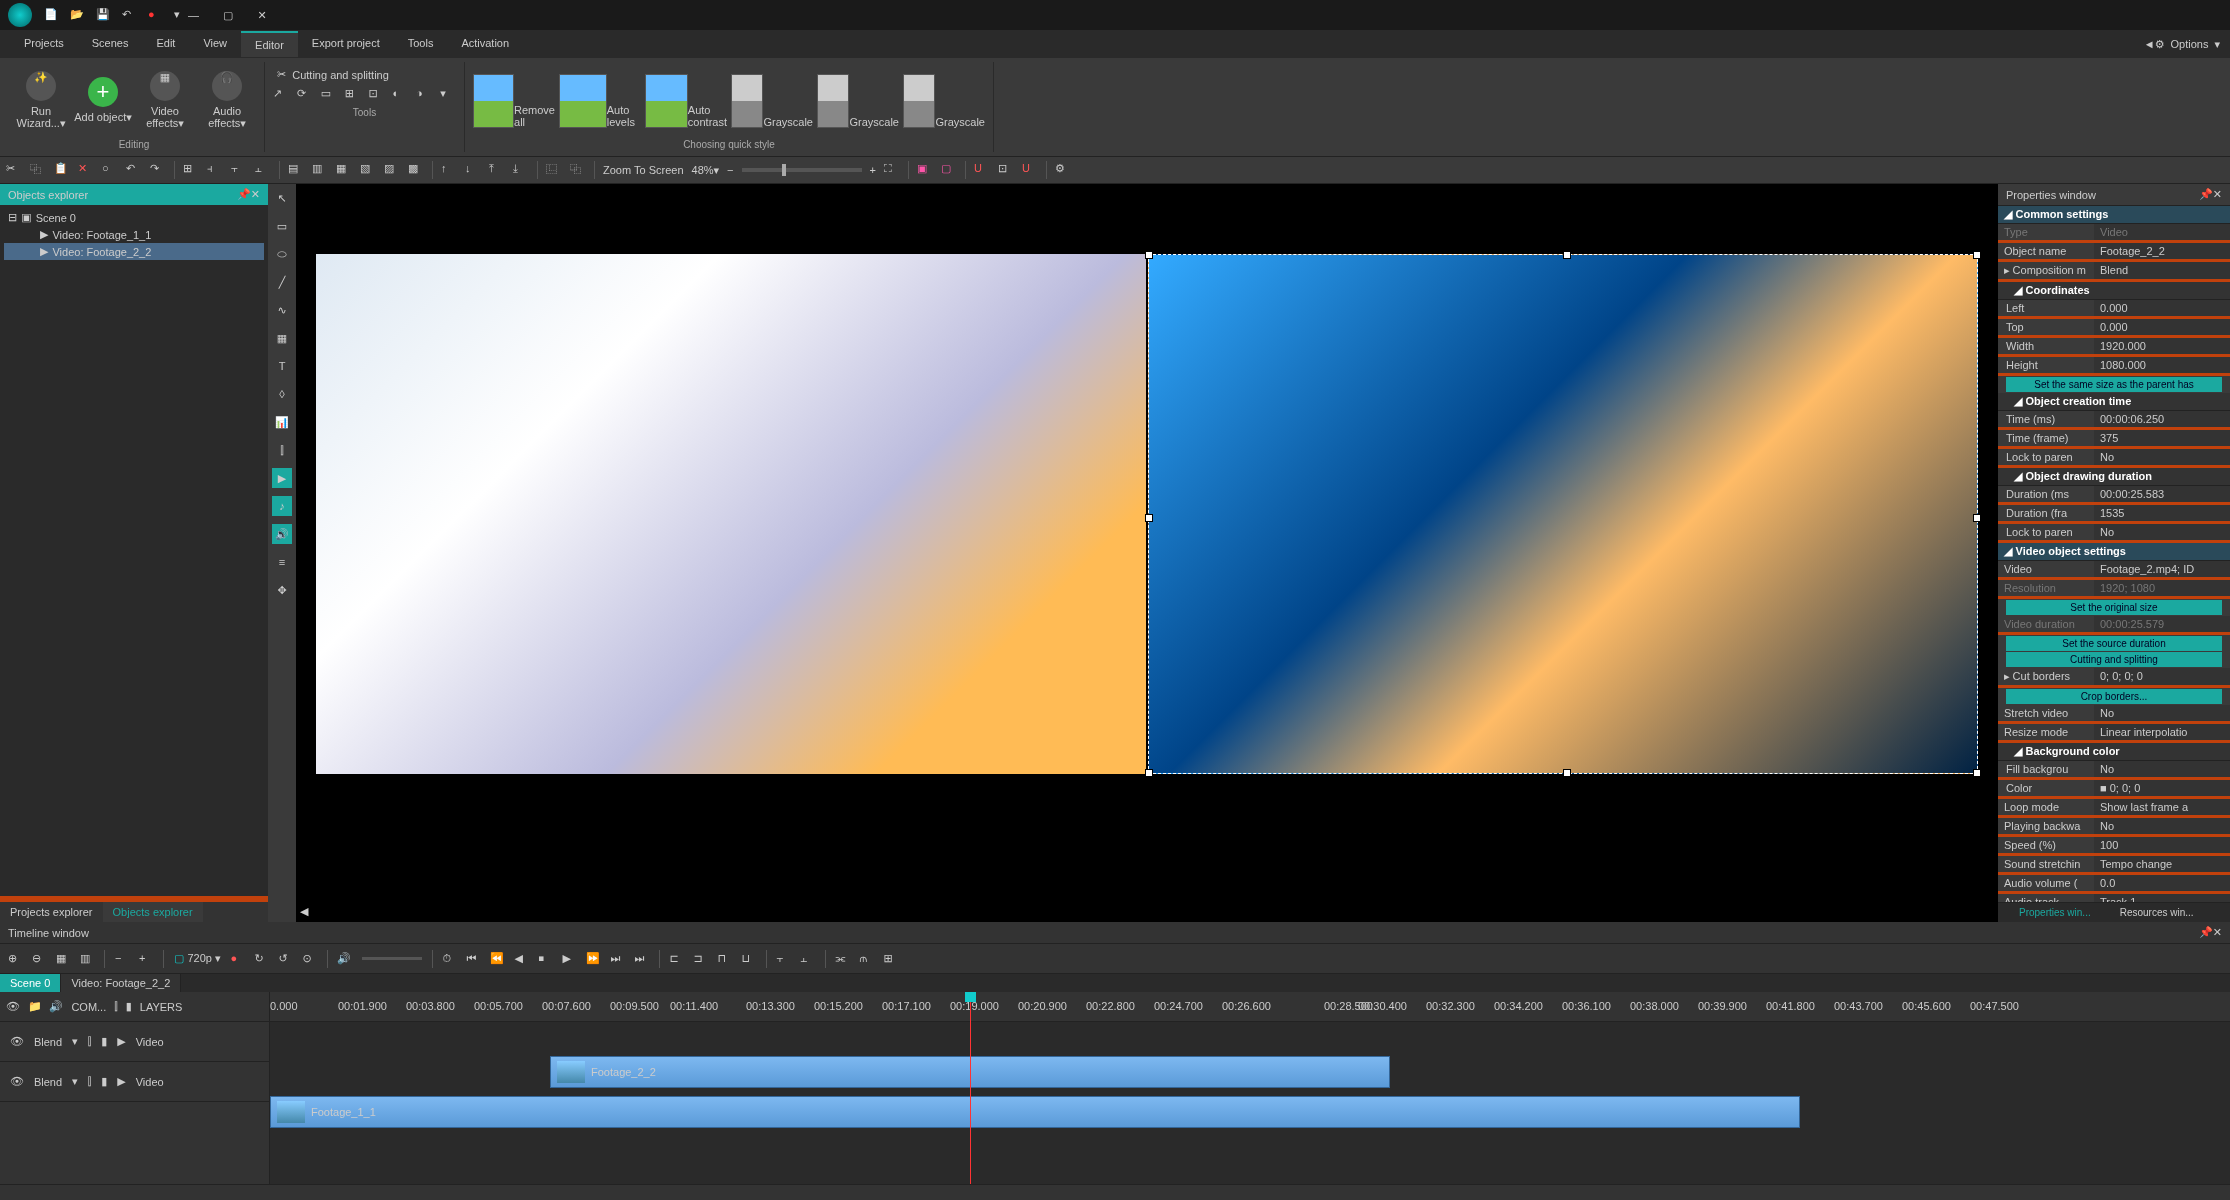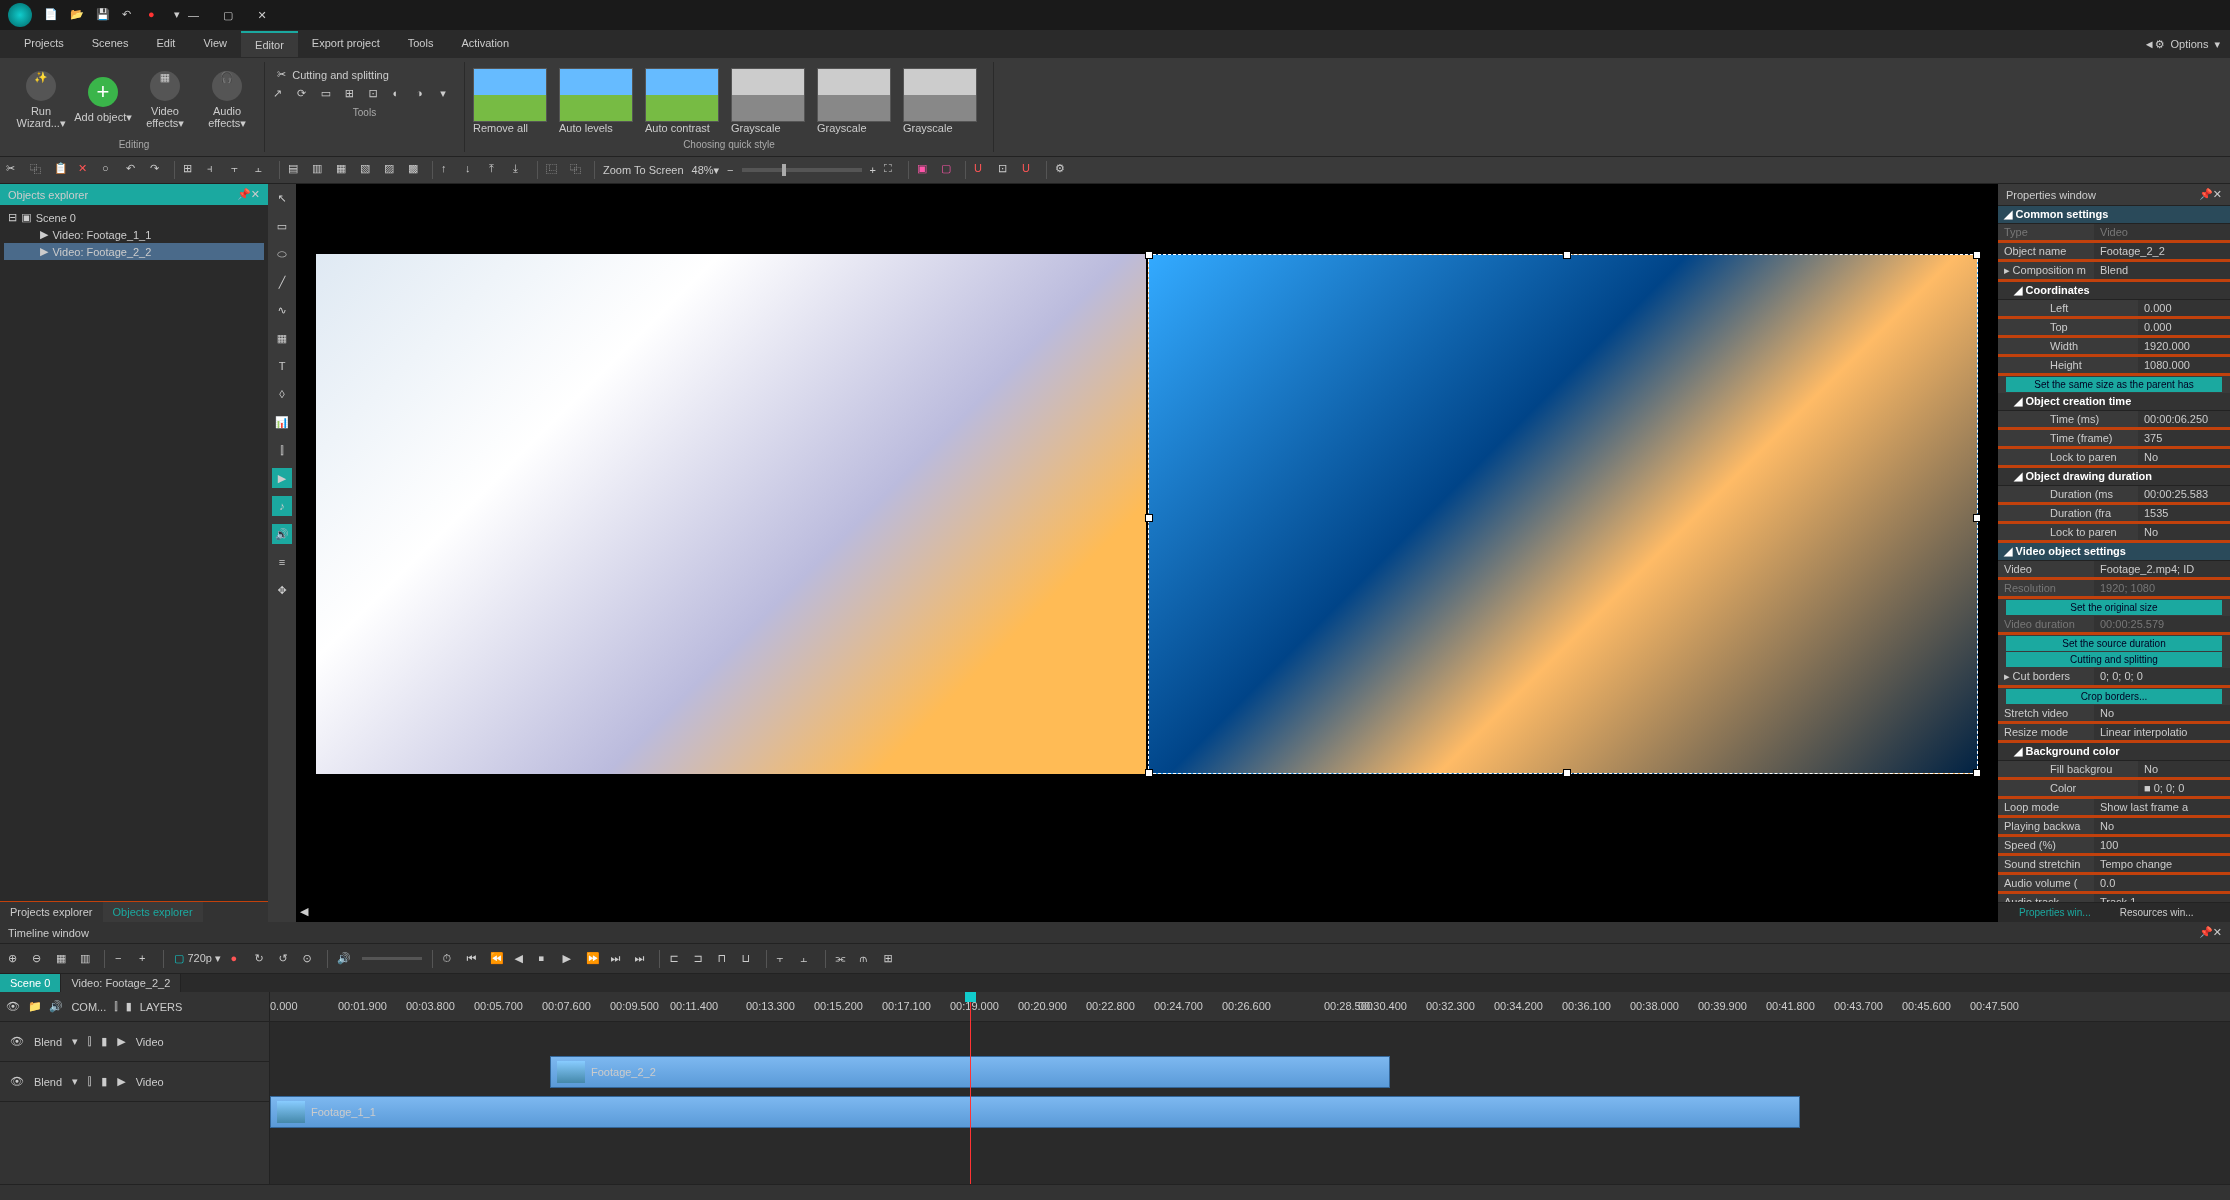--- a/index.html
+++ b/index.html
@@ -15,53 +15,53 @@
 .menubar .menuitem.active { background: #3a3a3a; border-top: 2px solid #1ba9a0; }
 .menubar .spacer { flex: 1; }
 .menubar .options { display: flex; align-items: center; gap: 6px; }
 .ribbon { height: 98px; background: #3a3a3a; display: flex; align-items: stretch; padding: 4px; }
 .ribbon-group { border-right: 1px solid #2a2a2a; padding: 2px 8px; display: flex; flex-direction: column; }
 .ribbon-group .row { display: flex; gap: 4px; align-items: center; flex: 1; }
 .ribbon-group .label { text-align: center; font-size: 10px; color: #aaa; padding-top: 2px; }
 .bigbutton { display: flex; flex-direction: column; align-items: center; justify-content: center; width: 58px; height: 72px; cursor: pointer; text-align: center; font-size: 10px; gap: 4px; }
 .bigbutton .ic { width: 30px; height: 30px; border-radius: 50%; background: #555; }
 .bigbutton .ic.green { background: #3ab54a; display:flex;align-items:center;justify-content:center;color:#fff;font-size:22px; }
-.thumbbtn { display: flex; flex-direction: column; align-items: flex-start; width: 82px; cursor: pointer; font-size: 10px; }
+.thumbbtn { display: flex; flex-direction: row; align-items: flex-end; width: 82px; cursor: pointer; font-size: 10px; }
 .thumbbtn .thumb { width: 74px; height: 54px; background: linear-gradient(to bottom,#6bf 50%,#7b4 50%); border: 1px solid #555; }
 .thumbbtn .thumb.gs { background: linear-gradient(to bottom,#ccc 50%,#888 50%); }
 .smallrow { display: flex; gap: 8px; padding: 2px 0; }
 .smallrow span { width: 16px; height: 16px; display:inline-block; }
 .toolbar2 { height: 28px; background: #3a3a3a; border-top: 1px solid #222; border-bottom: 1px solid #222; display: flex; align-items: center; padding: 0 6px; gap: 8px; font-size: 11px; }
 .toolbar2 .sep { width: 1px; height: 18px; background: #555; }
 .toolbar2 span.ic { width: 16px; height: 16px; display: inline-block; }
 .main-area { display: flex; height: 738px; }
 .left-panel { width: 268px; background: #2a2a2a; display: flex; flex-direction: column; }
 .panel-title { background: #1ba9a0; color: #fff; padding: 4px 8px; display: flex; align-items: center; font-size: 12px; }
 .panel-title .pt-spacer { flex: 1; }
 .tree { flex: 1; background: #2a2a2a; padding: 4px; overflow: auto; }
 .tree-node { padding: 2px 4px; display: flex; align-items: center; gap: 4px; }
 .tree-node.child { padding-left: 36px; }
 .tree-node.selected { background: #4a6a8a; }
-.tabs-bottom { display: flex; background: #333; border-top: 1px solid #c2410c; }
+.tabs-bottom { display: flex; background: #333; border-top: 6px solid #c2410c; }
 .tabs-bottom .tab { padding: 4px 10px; font-size: 11px; }
 .tabs-bottom .tab.active { background: #3a3a3a; color: #1ba9a0; }
 .vtoolbar { width: 28px; background: #3a3a3a; display: flex; flex-direction: column; align-items: center; padding-top: 4px; gap: 8px; }
 .vtoolbar .vb { width: 20px; height: 20px; cursor: pointer; display:flex;align-items:center;justify-content:center; }
 .vtoolbar .vb.sel { background: #1ba9a0; }
 .preview { flex: 1; background: #000; position: relative; overflow: hidden; }
 .preview .img1 { position: absolute; left: 20px; top: 70px; width: 830px; height: 520px; background: linear-gradient(135deg,#dfe9f3 0%, #fff 30%, #bbd 60%, #fb5 80%); }
 .preview .img2 { position: absolute; left: 852px; top: 70px; width: 830px; height: 520px; background: linear-gradient(135deg,#3af 0%, #048 40%, #fb6 60%, #024 100%); border: 1px dashed #fff; }
 .preview .handle { position: absolute; width: 8px; height: 8px; background: #fff; border: 1px solid #000; }
 .right-panel { width: 232px; background: #3a3a3a; display: flex; flex-direction: column; font-size: 11px; }
 .right-panel .panel-title { background: #3a3a3a; color: #ccc; border-bottom: 1px solid #222; }
 .prop-section { background: #2a4a5a; color: #fff; padding: 2px 6px; font-weight: bold; border-bottom: 1px solid #222; }
 .prop-section.sub { background: #333; padding-left: 16px;}
 .prop-row { display: flex; border-bottom: 3px solid #c2410c; }
 .prop-row .k { width: 96px; padding: 2px 6px; background: #3a3a3a; overflow: hidden; white-space: nowrap; }
-.prop-row .k.indent { padding-left: 8px; margin-left: 44px; }
+.prop-row .k.indent { padding-left: 8px; }
 .prop-row .v { flex: 1; padding: 2px 6px; background: #333; overflow: hidden; white-space: nowrap;}
 .prop-btn { background: #1ba9a0; color: #002; text-align: center; padding: 2px; margin: 1px 8px; cursor: pointer; font-size: 10px;}
 .prop-row.dim .k, .prop-row.dim .v { color: #777; }
 .timeline-area { height: 280px; background: #2a2a2a; display: flex; flex-direction: column; }
 .tl-title { background: #333; padding: 4px 8px; display: flex; align-items: center; border-bottom: 1px solid #222; }
 .tl-toolbar { height: 30px; background: #333; display: flex; align-items: center; padding: 0 8px; gap: 10px; border-bottom: 1px solid #222;}
 .tl-toolbar .sep { width:1px;height:18px;background:#555; }
 .tl-toolbar span.ic { width:14px;height:14px;display:inline-block; }
 .tl-tabs { display: flex; background: #2a2a2a; }
 .tl-tabs .tab { padding: 3px 10px; background: #333; border-right: 1px solid #222; font-size: 11px;}

